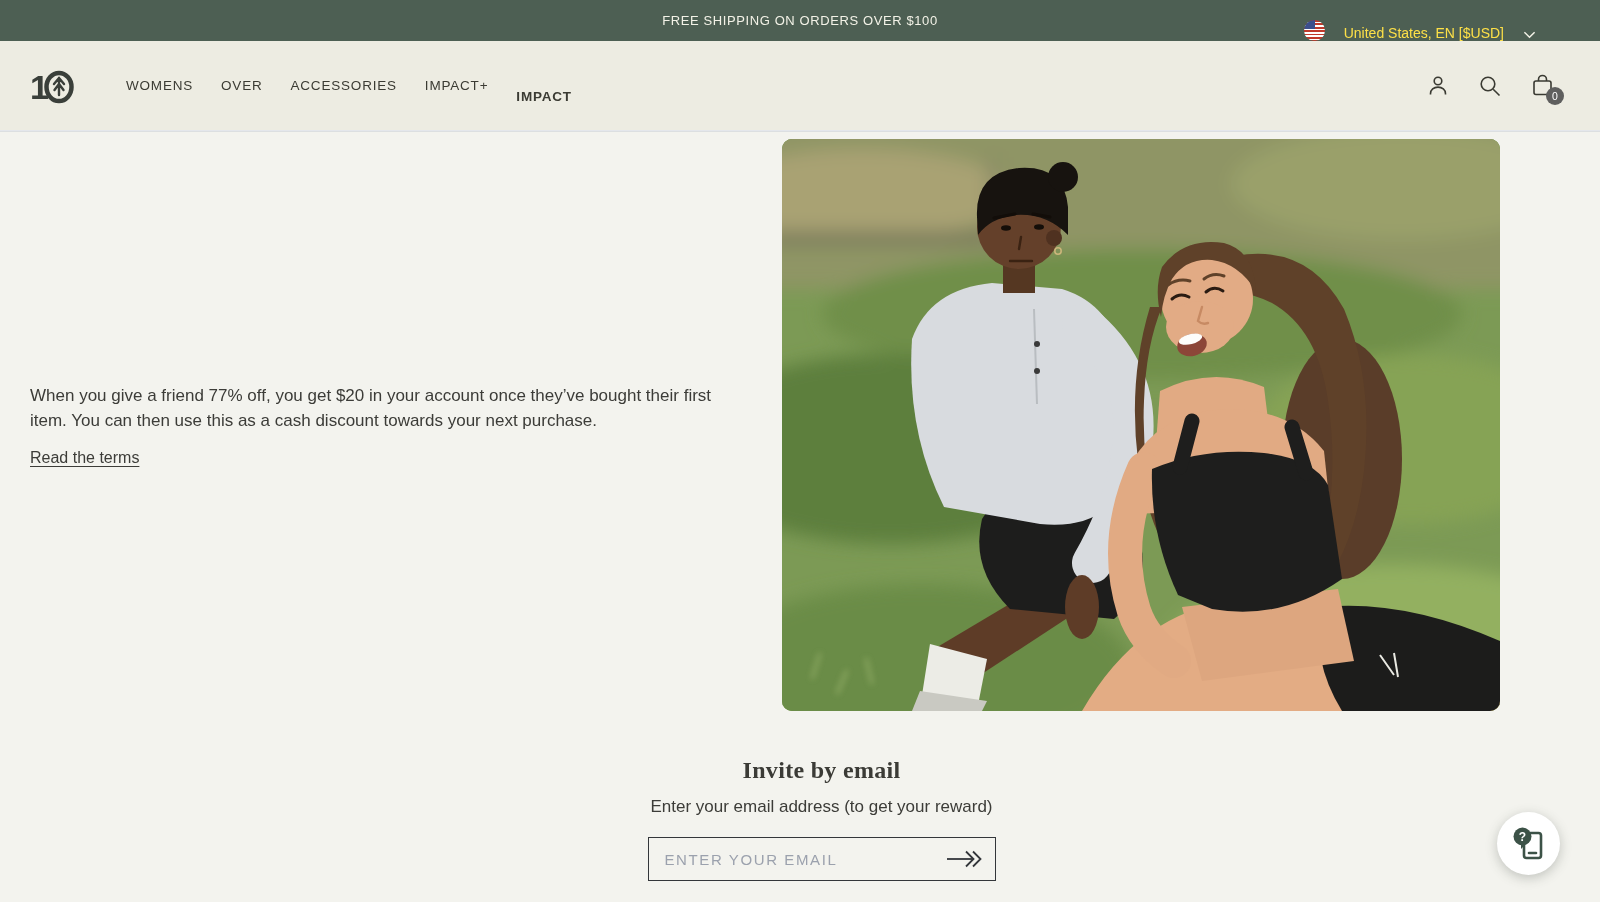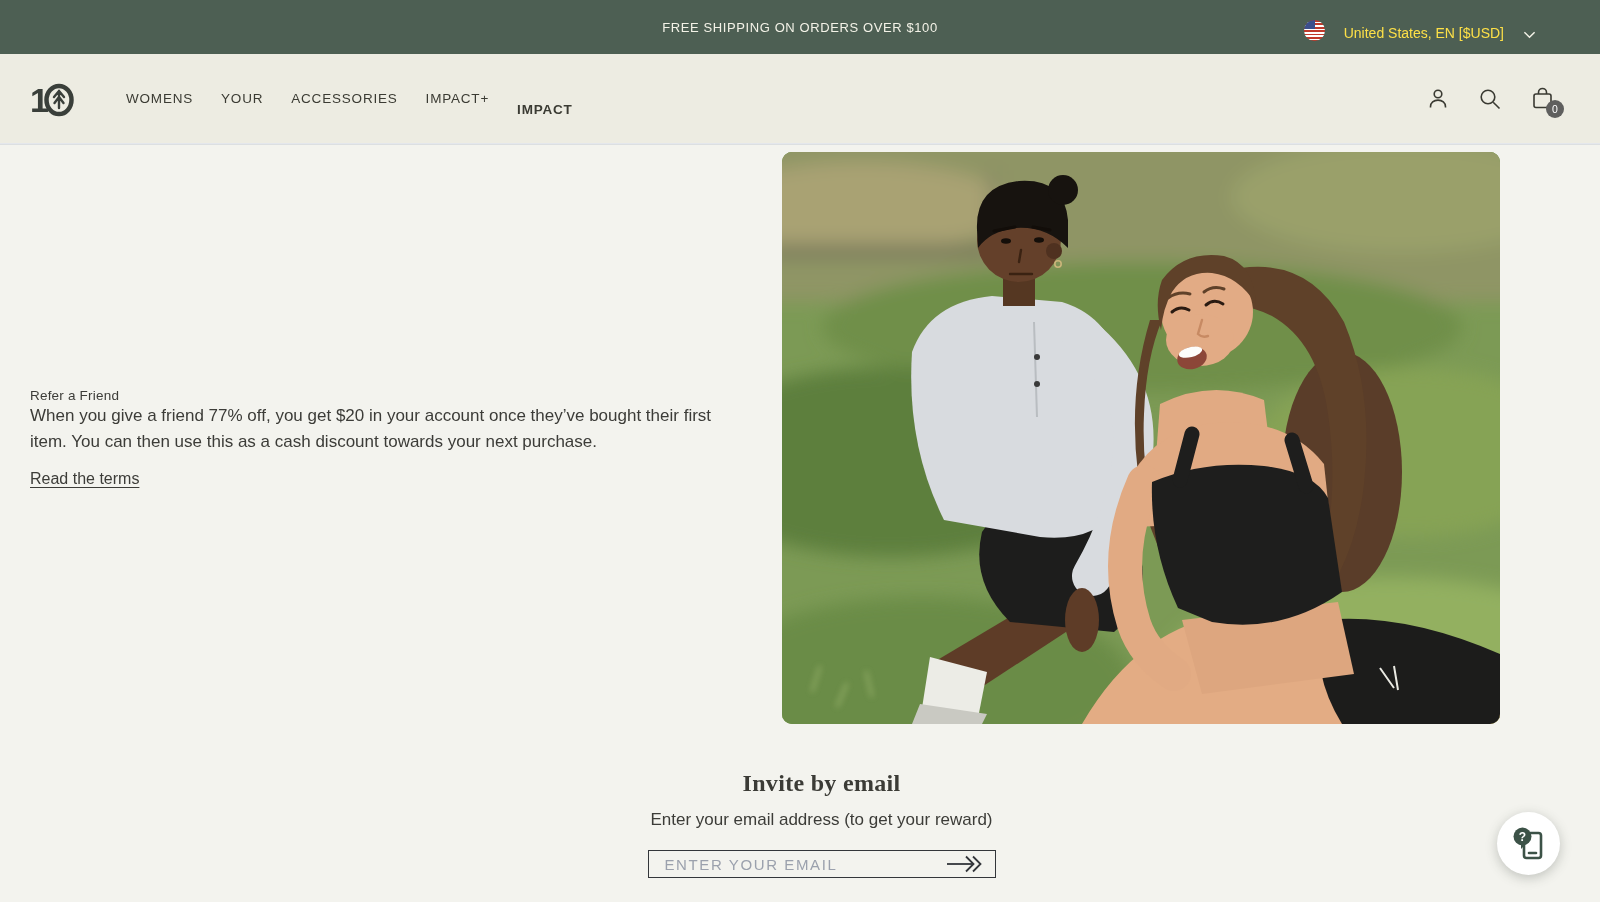--- a/index.html
+++ b/index.html
@@ -1,20 +1,20 @@
 <!DOCTYPE html>
 <html><head>
 <meta charset="utf-8">
 <style>
   * { margin:0; padding:0; box-sizing:border-box; }
   html,body { width:1600px; height:902px; overflow:hidden; }
   body { font-family:"Liberation Sans", sans-serif; background:#f3f3ee; color:#3a3a35; }
 
   
-  .announce { height:54px; background:#4d5f53; display:flex; align-items:center; justify-content:center; position:relative; }
+  .announce { height:41px; background:#4d5f53; display:flex; align-items:center; justify-content:center; position:relative; }
   .announce-text { color:#f3f2e7; font-size:13px; letter-spacing:.6px; font-weight:500; }
   .locale { position:absolute; right:64px; top:0; height:41px; display:flex; align-items:flex-end; gap:19px; cursor:pointer; color:#fde047; font-size:14px; }
   .flag { width:21px; height:21px; border-radius:50%; position:relative; overflow:hidden;
           background:repeating-linear-gradient(#c0392b 0 1.7px, #ffffff 1.7px 3.4px); flex:0 0 auto; }
   .flag::after { content:""; position:absolute; left:0; top:0; width:11px; height:9px; background:#3c4f8c; }
   .chev { width:13px; height:13px; }
 
   
   header { height:90px; background:#edece2; display:flex; align-items:center; padding:0 42px 0 30px;
            border-bottom:1px solid #e4e7ec; box-shadow:0 1px 0 rgba(170,180,195,.30); position:relative; z-index:2; }
@@ -36,21 +36,21 @@
                 color:#3d3d3a; margin:7px 0 10px; }
   .hero-body { font-size:17px; line-height:1.48; color:#3c3c38; max-width:705px; }
   .terms { display:inline-block; margin-top:16px; font-size:16px; color:#3c3c38; text-decoration:underline; text-underline-offset:3px; cursor:pointer; }
   .hero-image { width:718px; height:572px; border-radius:10px; overflow:hidden; flex:0 0 auto; background:#7c9a55; }
   .hero-image svg { display:block; width:100%; height:100%; }
 
   
   .invite { margin-top:46px; display:flex; flex-direction:column; align-items:center;margin-left:43px; }
   .invite-heading { font-family:"Liberation Serif", serif; font-weight:700; font-size:24px; color:#3b3b36; letter-spacing:.3px; }
   .invite-sub { margin-top:13px; font-size:17px; color:#3c3c38; }
-  .email-row { margin-top:20px; width:348px; height:28px; border:1px solid #33363a; display:flex; align-items:center; padding:0 13px 0 16px; background:transparent; }
+  .email-row { margin-top:20px; width:348px; height:44px; border:1px solid #33363a; display:flex; align-items:center; padding:0 13px 0 16px; background:transparent; }
   .email-row input { flex:1; border:none; outline:none; background:transparent; font-family:"Liberation Sans", sans-serif;
                      font-size:15px; letter-spacing:1.6px; color:#3a3a35; min-width:0; }
   .email-row input::placeholder { color:#9ba1ad; }
   .submit-arrow { background:none; border:none; cursor:pointer; display:flex; align-items:center; padding:0; }
 
   
   .help-fab { position:fixed; right:40px; bottom:27px; width:63px; height:63px; border-radius:50%; background:#ffffff;
               box-shadow:0 3px 12px rgba(60,70,60,.28); display:flex; align-items:center; justify-content:center; cursor:pointer; }
 </style>
 </head>
@@ -70,21 +70,21 @@
 <header>
   <div class="logo">
     <svg width="44" height="46" viewBox="0 0 44 46" fill="none">
       <text x="0" y="36" font-family="Liberation Sans, sans-serif" font-size="34" font-weight="700" fill="#3a3f3a">1</text>
       <ellipse cx="29" cy="24" rx="12.5" ry="14" stroke="#3a3f3a" stroke-width="4.5"></ellipse>
       <path d="M29 32 V15 M29 15 L24 21 M29 15 L34 21 M29 21 L24.5 27 M29 21 L33.5 27" stroke="#3a3f3a" stroke-width="2.4" stroke-linecap="round"></path>
     </svg>
   </div>
   <nav>
     <span class="nav-item">WOMENS</span>
-    <span class="nav-item">YOUR</span>
+    <span class="nav-item">OVER</span>
     <span class="nav-item">ACCESSORIES</span>
     <span class="nav-item">IMPACT+</span>
     <span class="nav-item active">IMPACT</span>
   </nav>
   <div class="head-icons">
     <div class="icon-btn">
       <svg width="26" height="26" viewBox="0 0 26 26" fill="none" stroke-width="1.6">
         <circle cx="13" cy="8" r="3.8"></circle>
           <path d="M5.5 21.5 v-.8 c0-3.9 3.3-6.6 7.5-6.6 s7.5 2.7 7.5 6.6 v.8"></path>
       </svg>
@@ -100,21 +100,20 @@
         <rect x="5" y="9" width="17" height="13.5" rx="2"></rect>
           <path d="M9.5 9 V7.5 a4 4 0 0 1 8 0 V9"></path>
       </svg>
       <span class="cart-badge">0</span>
     </div>
   </div>
 </header>
 
 <section class="hero">
   <div class="hero-copy">
-    <span class="eyebrow">Refer a Friend</span>
     <p class="hero-body">When you give a friend 77% off, you get $20 in your account once they’ve bought their first item. You can then use this as a cash discount towards your next purchase.</p>
     <a class="terms">Read the terms</a>
   </div>
 
   <div class="hero-image">
     <svg viewBox="0 0 718 572" preserveAspectRatio="xMidYMid slice" role="img">
       <defs>
         <filter id="soft" x="-20%" y="-20%" width="140%" height="140%">
             <feGaussianBlur stdDeviation="9"></feGaussianBlur>
           </filter>

